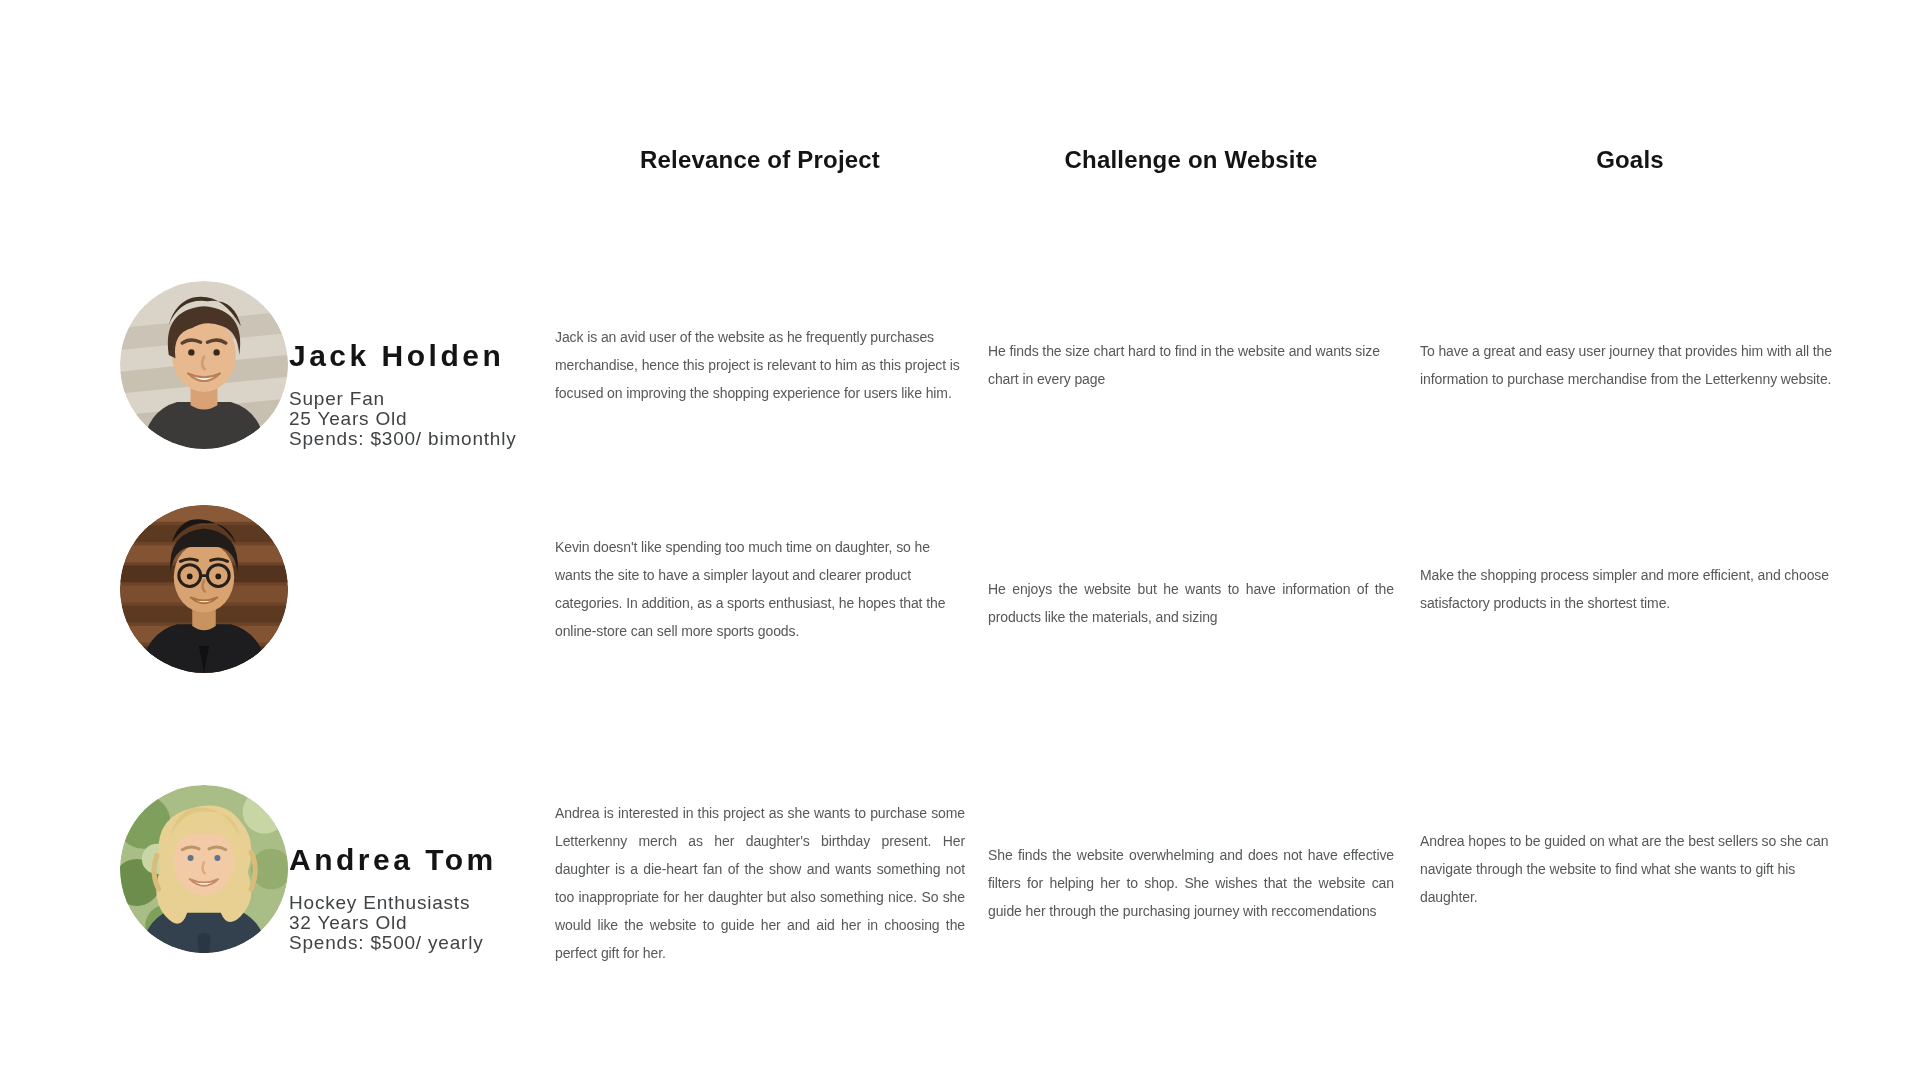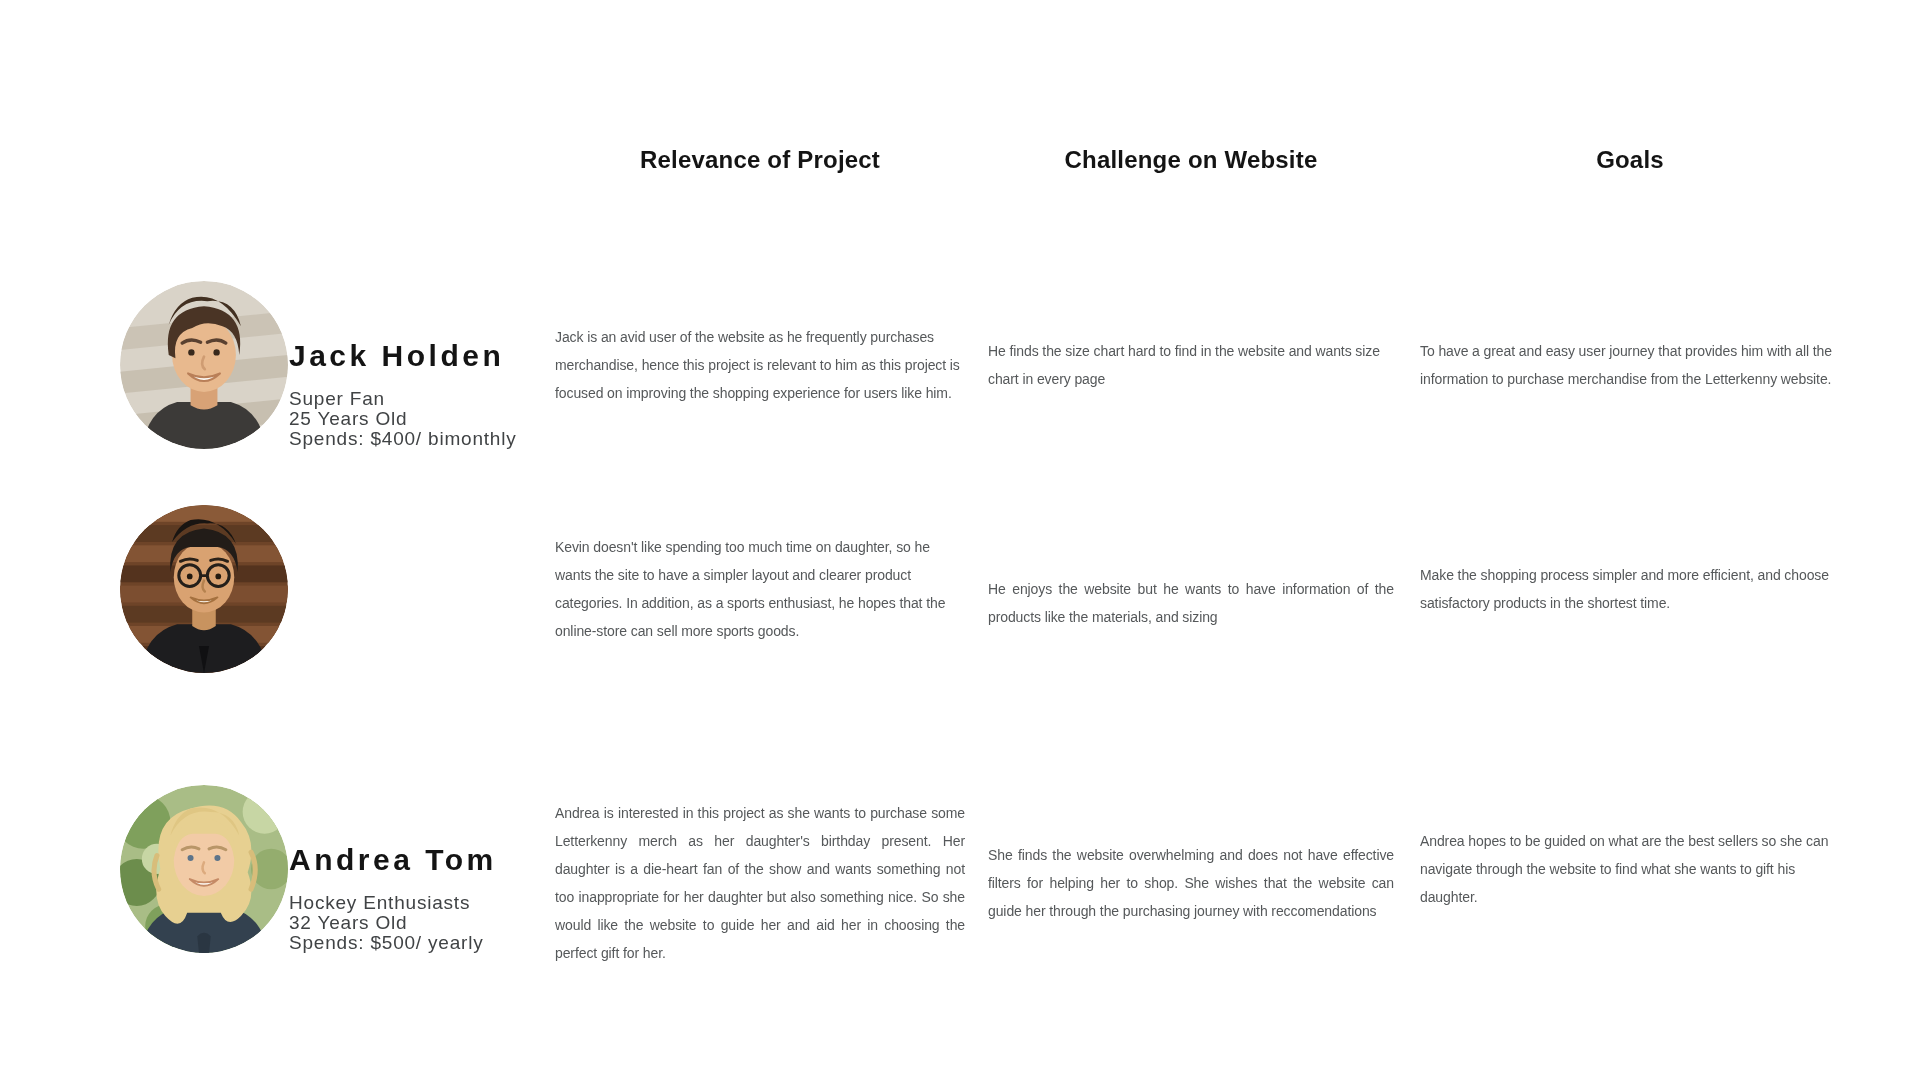--- a/index.html
+++ b/index.html
@@ -66,21 +66,21 @@
             <circle cx="57.5" cy="42.5" r="1.9" fill="#38291c"></circle>
             <path d="M50 45 q-2.5 5 0.5 7.5" stroke="#cf9c72" stroke-width="1.6" fill="none" stroke-linecap="round"></path>
             <path d="M40.5 55 Q50 64 59.5 55 Q50 59.5 40.5 55 Z" fill="#fffdf8" stroke="#b97f58" stroke-width="1.2" stroke-linejoin="round"></path>
           </g>
         </svg>
       </div>
       <div class="pinfo">
         <h2 class="pname">Jack Holden</h2>
         <div class="pdetail">Super Fan</div>
         <div class="pdetail">25 Years Old</div>
-        <div class="pdetail">Spends: $400/ bimonthly</div>
+        <div class="pdetail">Spends: $300/ bimonthly</div>
       </div>
     </div>
     <div class="cell pr23">Jack is an avid user of the website as he frequently purchases merchandise, hence this project is relevant to him as this project is focused on improving the shopping experience for users like him.</div>
     <div class="cell pr26">He finds the size chart hard to find in the website and wants size chart in every page</div>
     <div class="cell">To have a great and easy user journey that provides him with all the information to purchase merchandise from the Letterkenny website.</div>
   </section>
 
   <section class="grid row row-gap-lg">
     <div class="persona">
       <div class="avatar">

